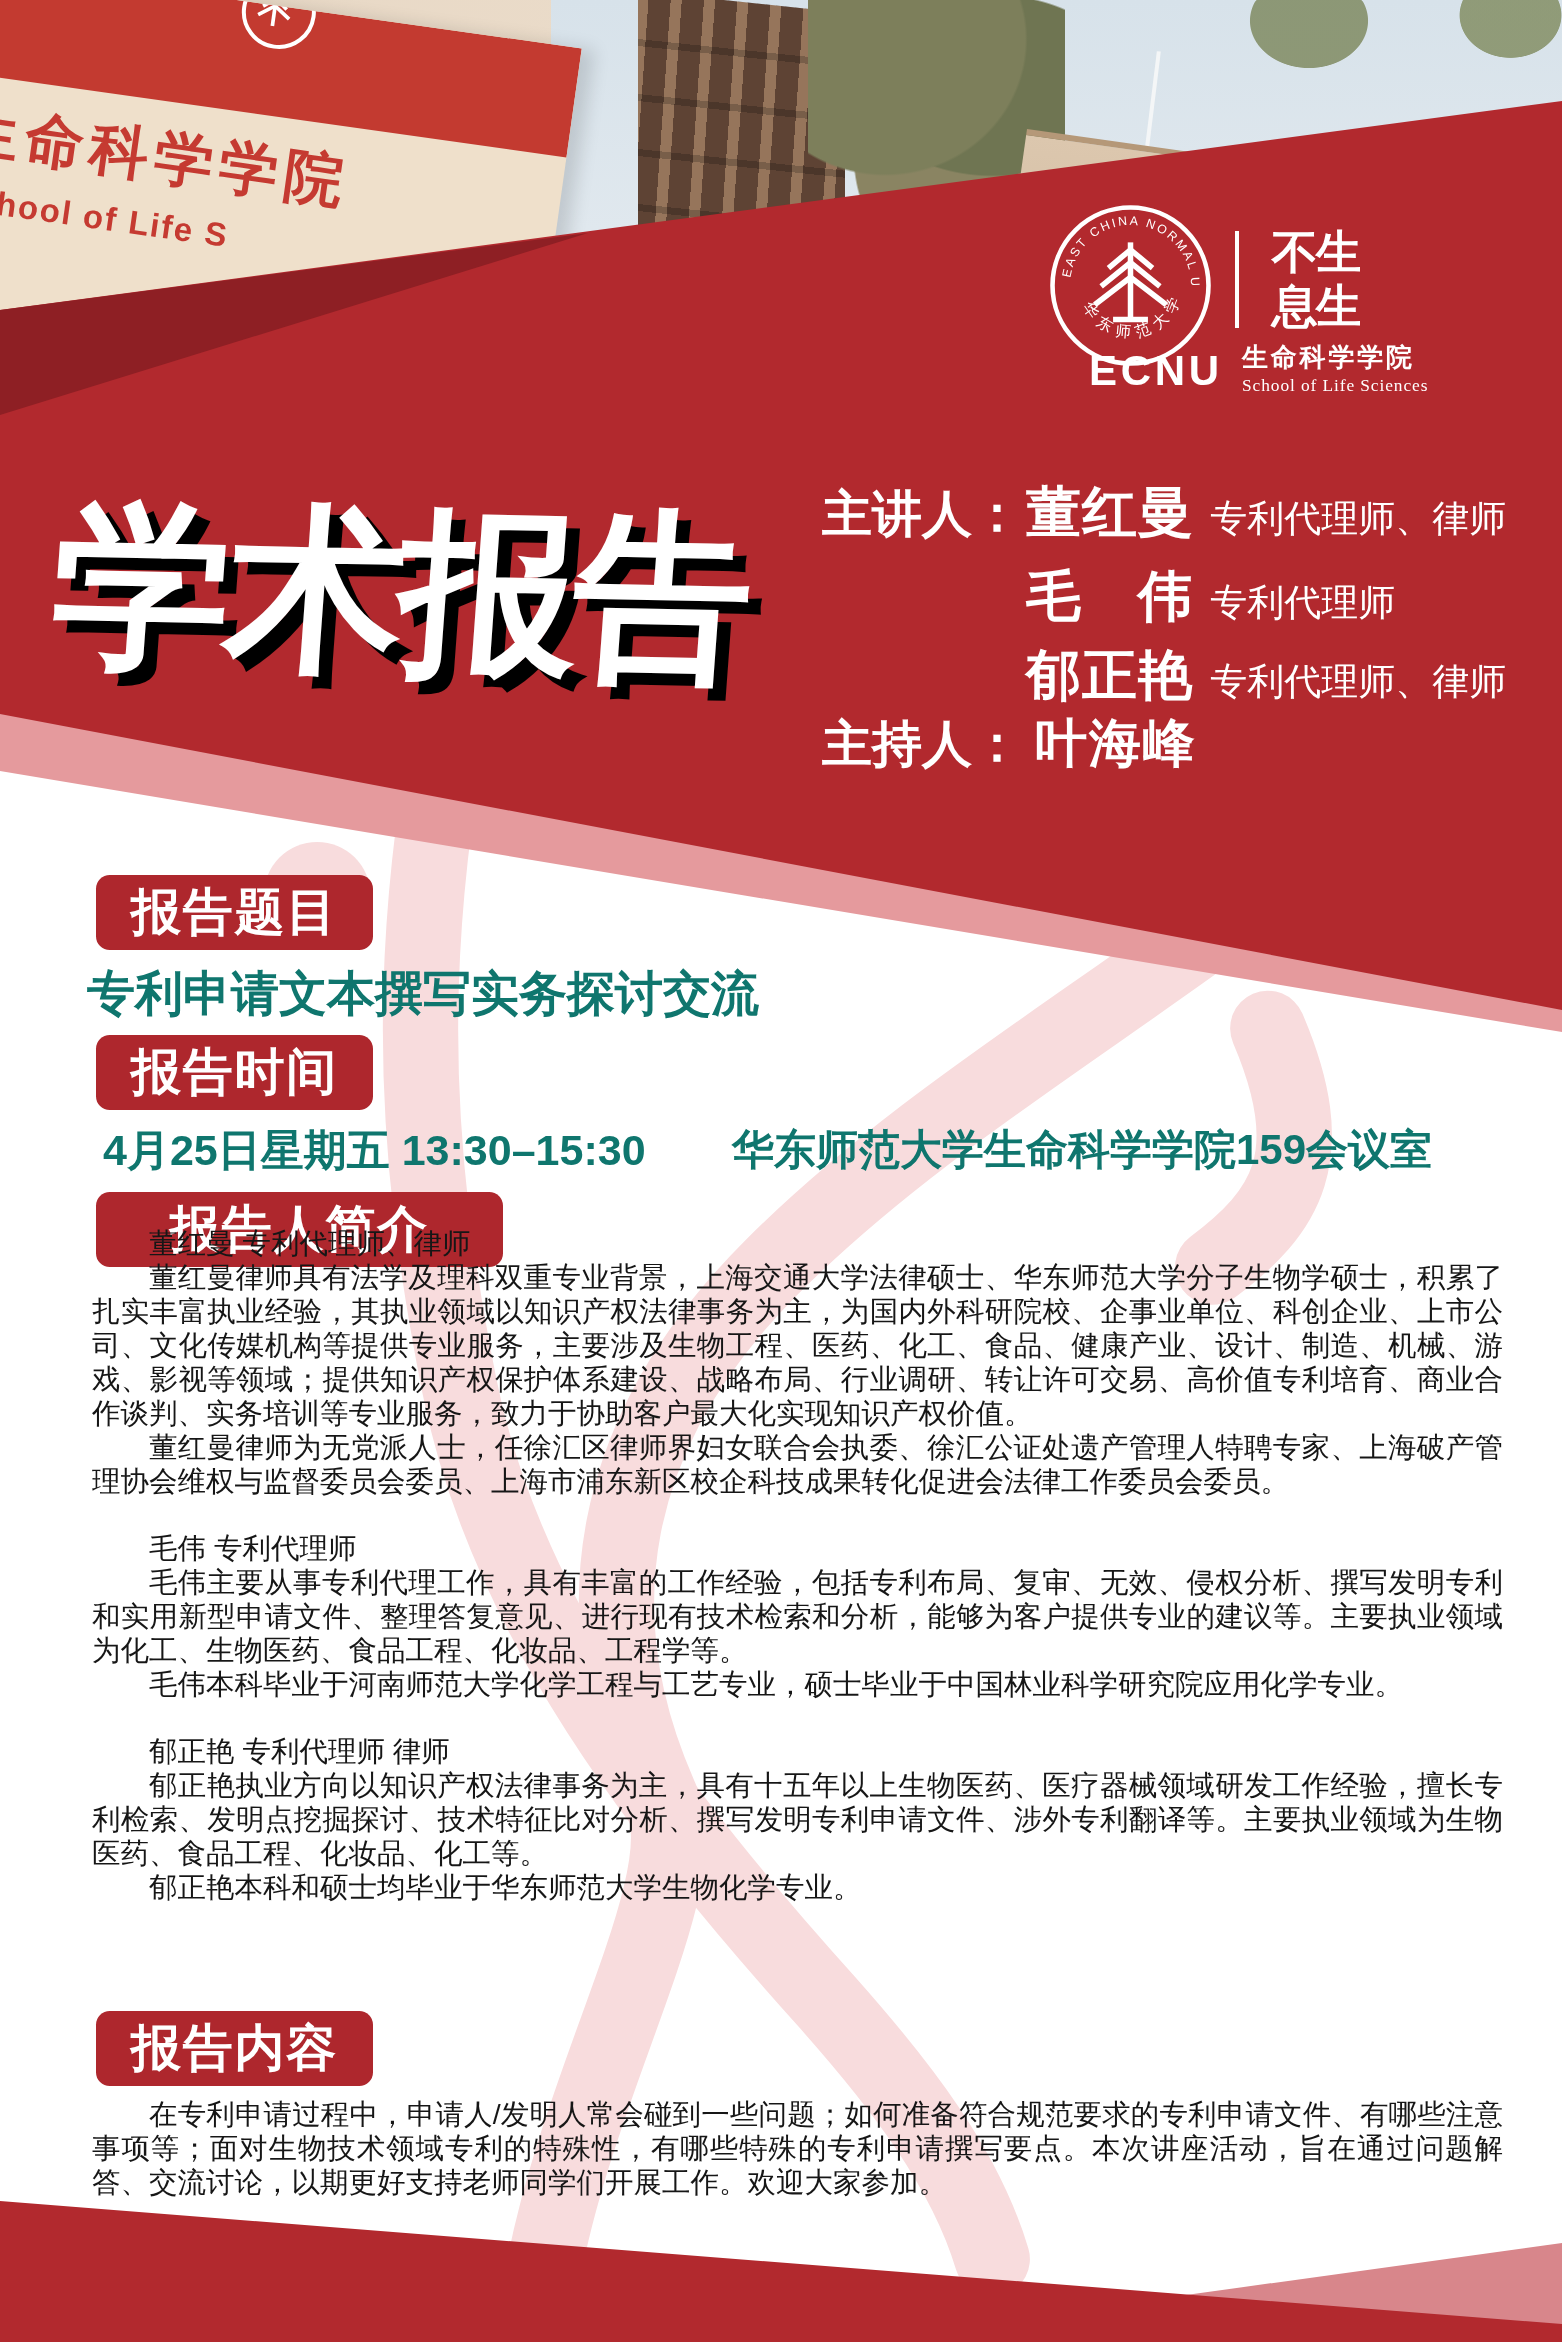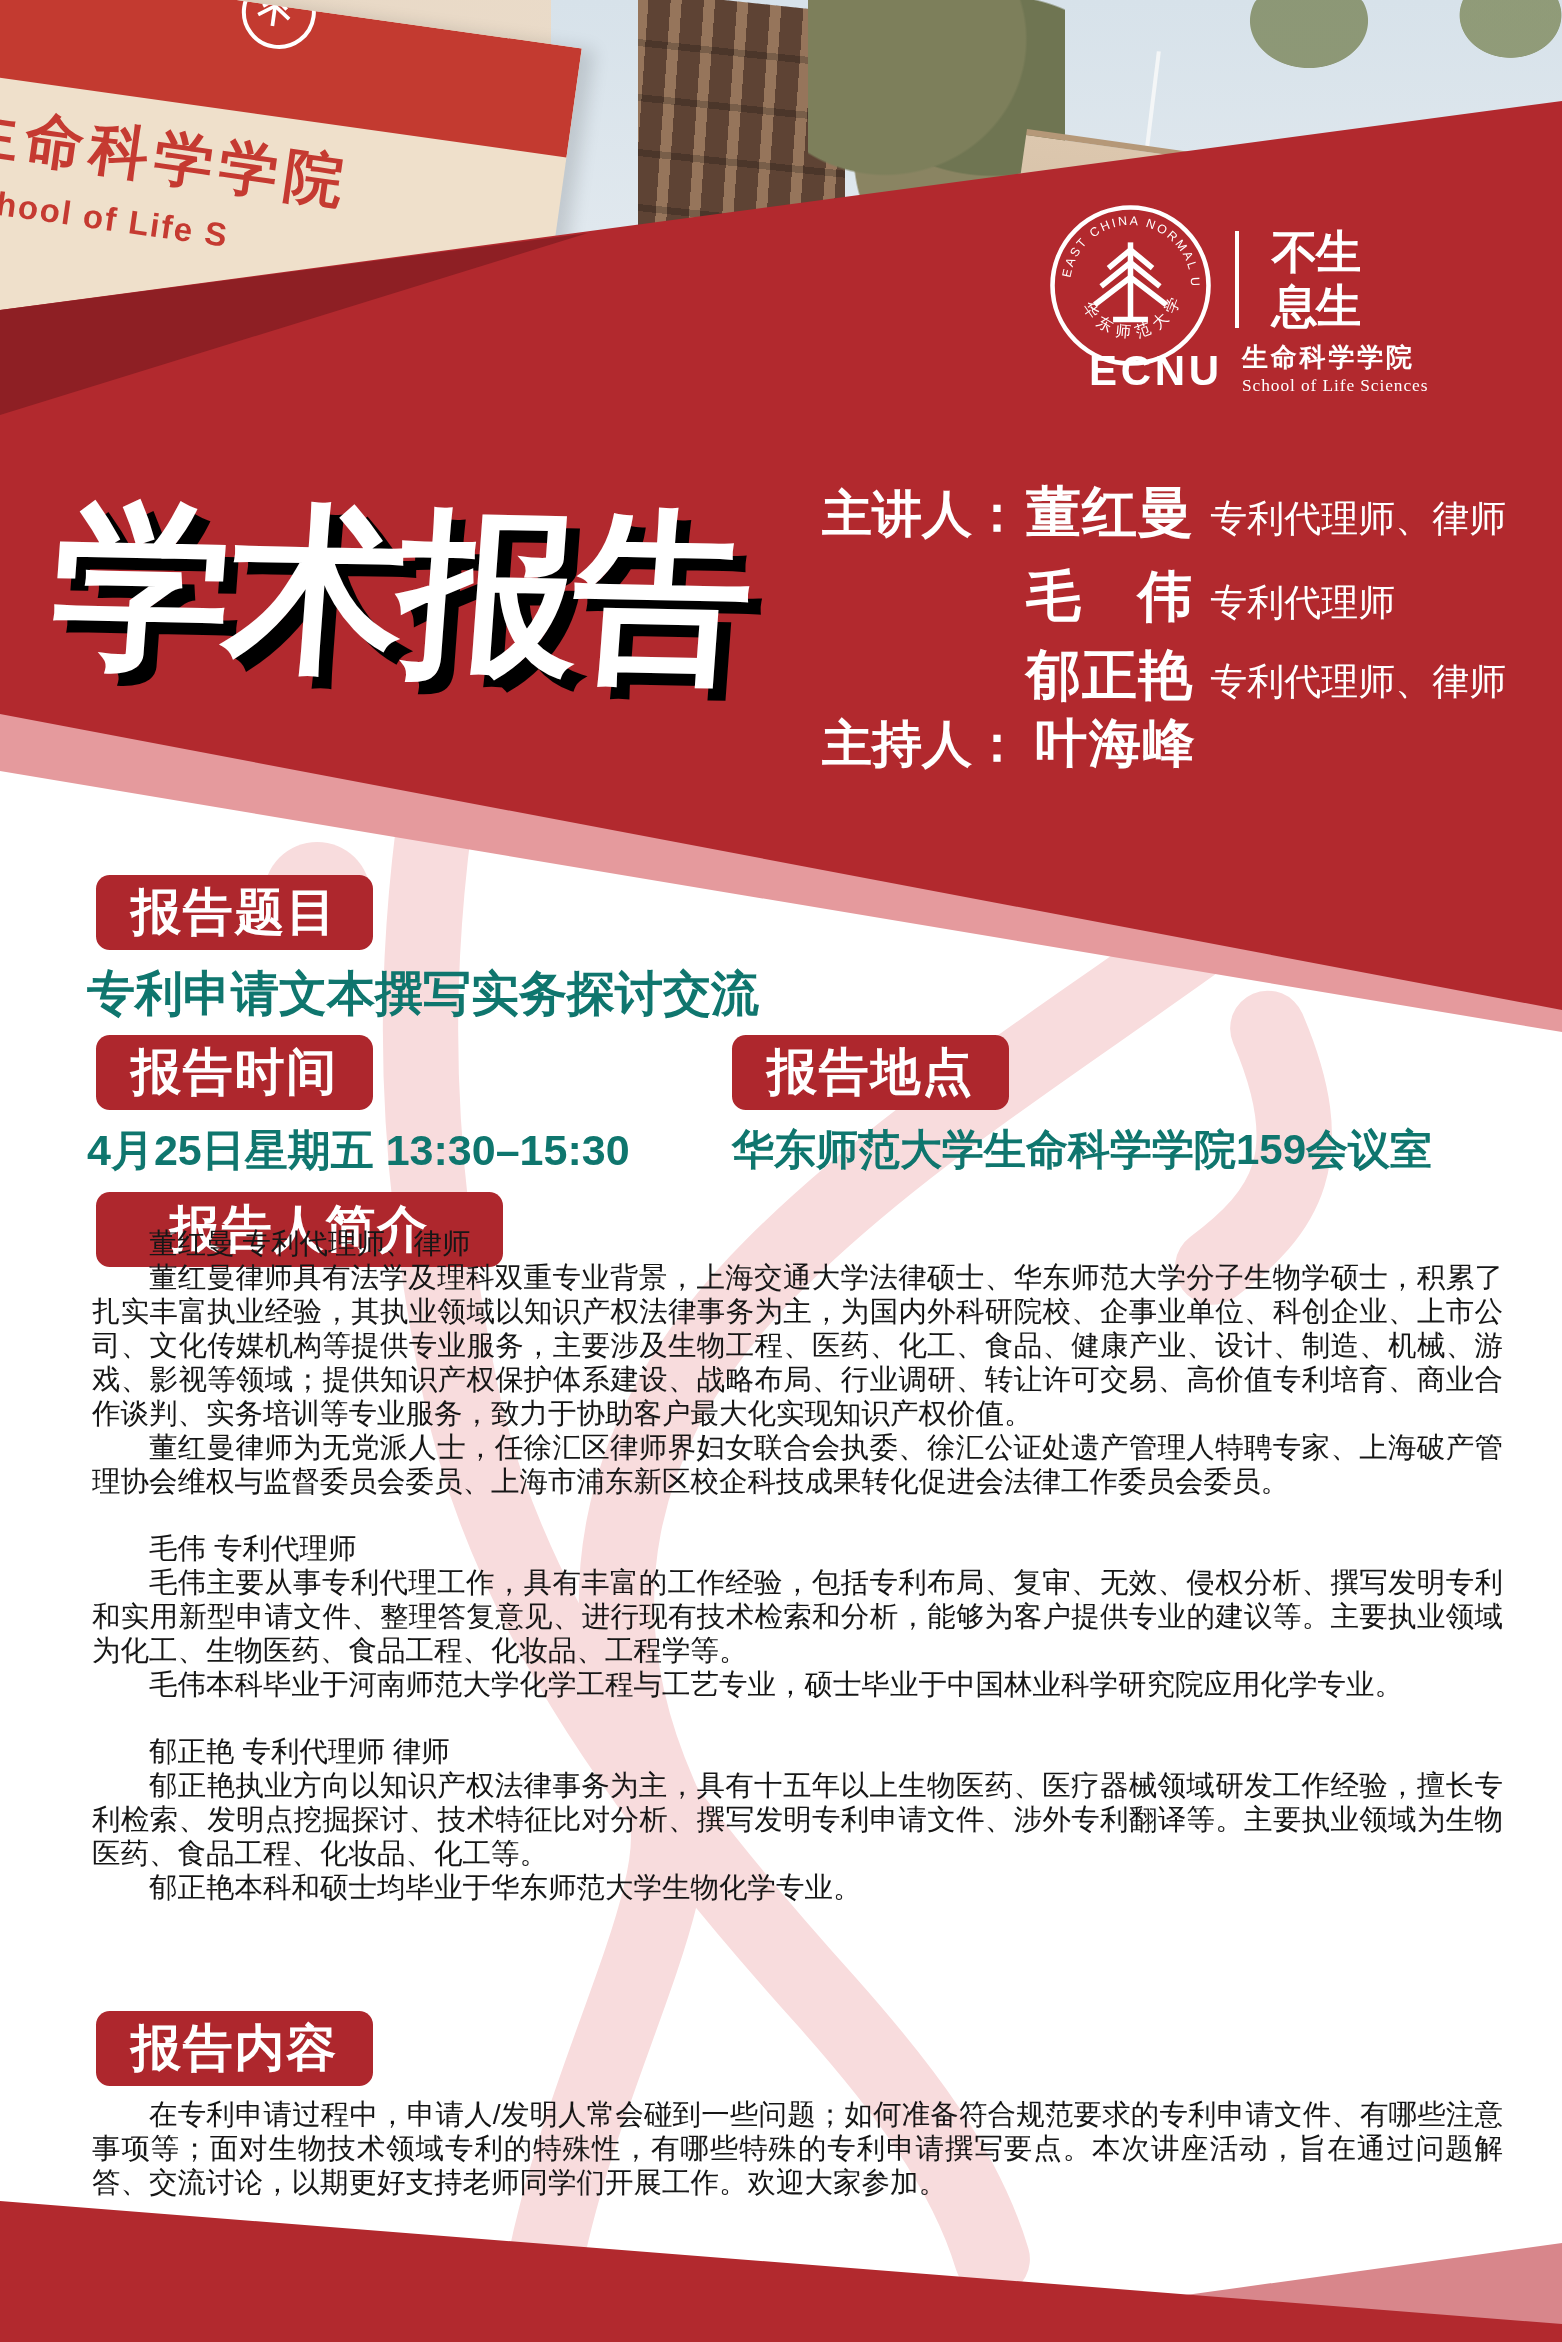--- a/index.html
+++ b/index.html
@@ -57,21 +57,21 @@
   .sp-label{display:inline-block;width:204px;font-size:50px;font-weight:600;}
   .sp-name{font-size:55px;font-weight:800;letter-spacing:0.9px;}
   .sp-qual{font-size:37px;font-weight:500;margin-left:16.5px;}
   .host-name{font-size:52px;font-weight:800;margin-left:9.2px;letter-spacing:1.8px;}
 
   
   .badge{background:#ae272d;color:#fff;border-radius:13.8px;display:flex;align-items:center;justify-content:center;
      font-size:50px;font-weight:700;letter-spacing:1.8px;z-index:10;}
   .sec-text{color:#0f766e;z-index:10;white-space:nowrap;}
   .topic-text{left:87px;top:962px;font-size:48px;font-weight:700;}
-  .time-text{left:87px;top:1122px;font-size:43px;font-weight:600;}
+  .time-text{left:103px;top:1122px;font-size:43px;font-weight:600;}
   .venue-text{left:732px;top:1122px;font-size:42px;font-weight:600;text-align:center;}
 
   .bio{left:92px;top:1226px;width:1411px;z-index:10;font-size:28.5px;line-height:34px;color:#161616;
      text-align:justify;}
   .bio p{margin:0;text-indent:2em;}
   .bio p.gap{margin-top:33px;}
   .content-par{left:92px;top:2097px;width:1411px;z-index:10;font-size:28.5px;line-height:34px;color:#161616;
      text-align:justify;}
   .content-par p{margin:0;text-indent:2em;}
 </style>
@@ -174,21 +174,20 @@
       <span class="sp-qual">专利代理师、律师</span>
     </div>
     <div class="sp-row" style="top:233px">
       <span class="sp-label">主持人：</span>
       <span class="host-name">叶海峰</span>
     </div>
   </div>
 
   <div class="abs badge" style="left:96px;top:875px;width:277px;height:75px">报告题目</div>
   <div class="abs badge" style="left:96px;top:1035px;width:277px;height:75px">报告时间</div>
-  <div class="abs badge" style="left:732px;top:1035px;width:277px;height:75px">报告地点</div>
   <div class="abs badge" style="left:96px;top:1192px;width:407px;height:75px">报告人简介</div>
   <div class="abs badge" style="left:96px;top:2011px;width:277px;height:75px">报告内容</div>
 
   <div class="abs sec-text topic-text">专利申请文本撰写实务探讨交流</div>
   <div class="abs sec-text time-text">4月25日星期五 13:30–15:30</div>
   <div class="abs sec-text venue-text">华东师范大学生命科学学院159会议室</div>
 
   <div class="abs bio">
     <p class="name">董红曼 专利代理师、律师</p>
     <p class="body">董红曼律师具有法学及理科双重专业背景，上海交通大学法律硕士、华东师范大学分子生物学硕士，积累了扎实丰富执业经验，其执业领域以知识产权法律事务为主，为国内外科研院校、企事业单位、科创企业、上市公司、文化传媒机构等提供专业服务，主要涉及生物工程、医药、化工、食品、健康产业、设计、制造、机械、游戏、影视等领域；提供知识产权保护体系建设、战略布局、行业调研、转让许可交易、高价值专利培育、商业合作谈判、实务培训等专业服务，致力于协助客户最大化实现知识产权价值。</p>

